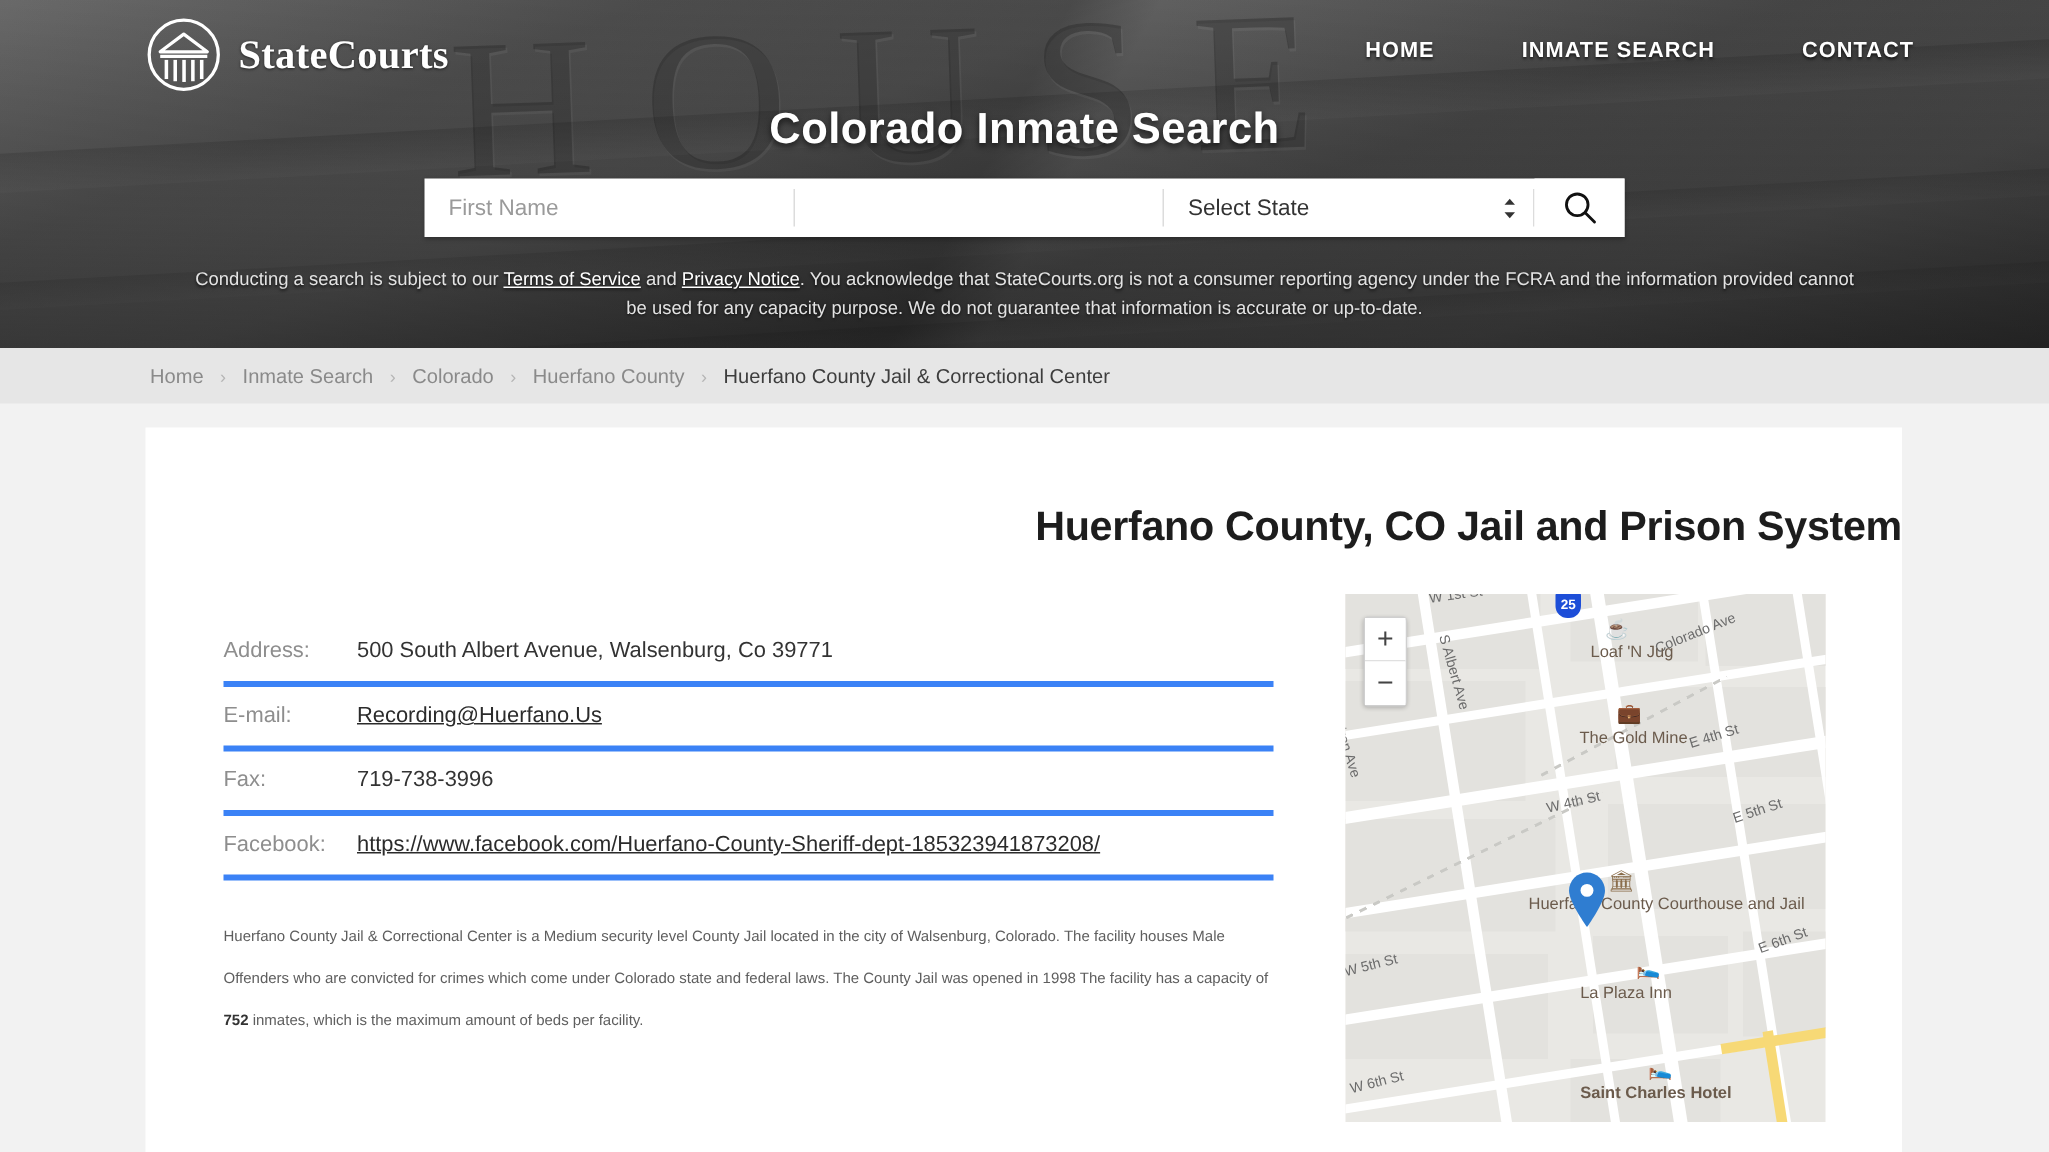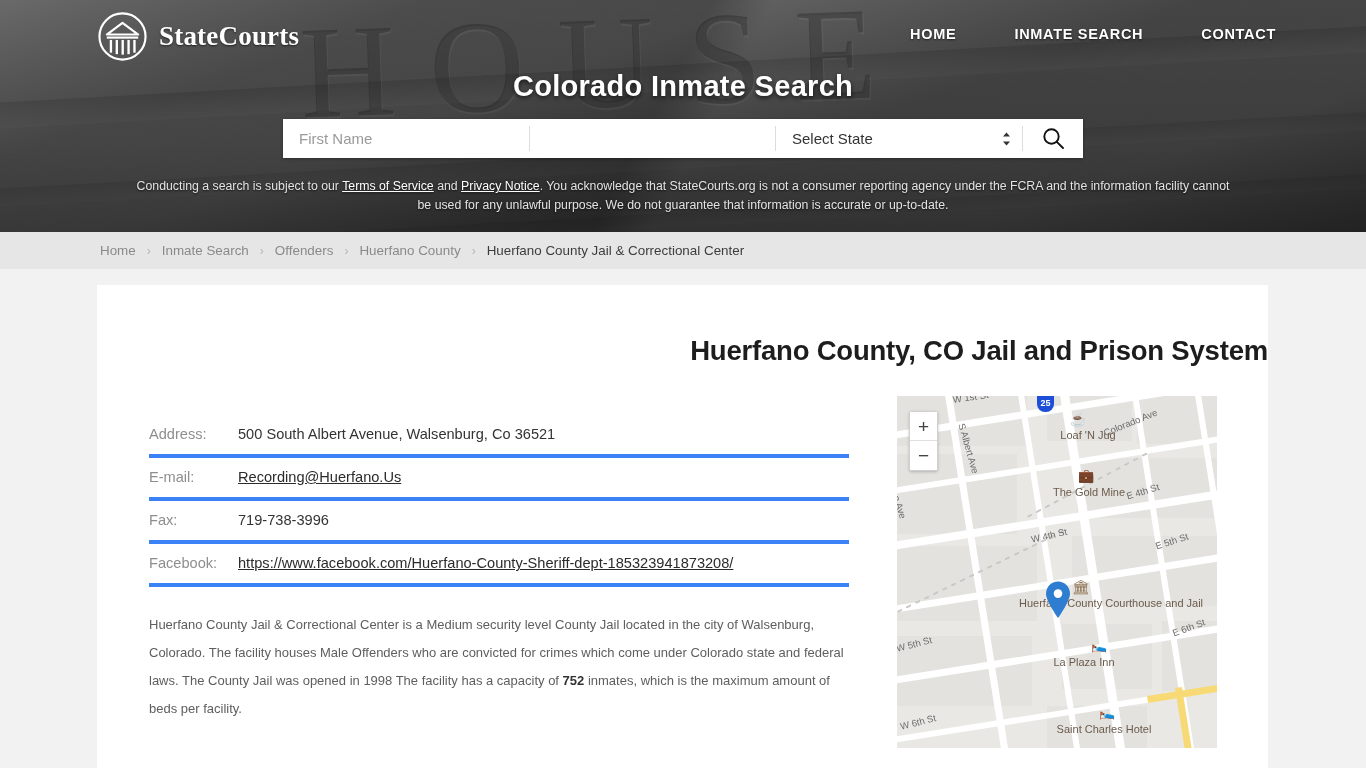--- a/index.html
+++ b/index.html
@@ -191,21 +191,21 @@
     font-size: 14.6px;
     vertical-align: top;
   }
   .info-label { width: 89px; color: #8e8e8e; }
   .info-value { color: #333333; }
   .info-value a { color: #2b2b2b; text-decoration: underline; }
 
   .body-copy {
     width: 700px;
     margin: 24px 18px 0 0;
-    font-size: 13px;
+    font-size: 10px;
     line-height: 28px;
     color: #5e5e5e;
   }
   .body-copy b { color: #333; font-weight: bold; }
 
   
   .map {
     position: relative;
     width: 320px; height: 352px;
     background: #e9e8e4;
@@ -326,47 +326,47 @@
       <div class="sep"></div>
       <button class="search-btn">
         <svg width="23" height="23" viewBox="0 0 23 23">
           <circle cx="9.5" cy="9.5" r="7.2" fill="none" stroke="#111" stroke-width="1.9"></circle>
           <line x1="14.8" y1="14.8" x2="21" y2="21" stroke="#111" stroke-width="1.9" stroke-linecap="round"></line>
         </svg>
       </button>
     </div>
 
     <div class="disclaimer">
-      <span>Conducting a search is subject to our </span><a href="#">Terms of Service</a><span> and </span><a href="#">Privacy Notice</a><span>. You acknowledge that StateCourts.org is not a consumer reporting agency under the FCRA and the information facility cannot be used for any unlawful purpose. We do not guarantee that information is accurate or up-to-date.</span>
+      <span>Conducting a search is subject to our </span><a href="#">Terms of Service</a><span> and </span><a href="#">Privacy Notice</a><span>. You acknowledge that StateCourts.org is not a consumer reporting agency under the FCRA and the information provided cannot be used for any capacity purpose. We do not guarantee that information is accurate or up-to-date.</span>
     </div>
   </div>
 </div>
 
 <div class="crumbbar">
   <a href="#">Home</a>
   <span class="crumb-sep">›</span>
   <a href="#">Inmate Search</a>
   <span class="crumb-sep">›</span>
-  <a href="#">Offenders</a>
+  <a href="#">Colorado</a>
   <span class="crumb-sep">›</span>
   <a href="#">Huerfano County</a>
   <span class="crumb-sep">›</span>
   <span class="crumb-current">Huerfano County Jail &amp; Correctional Center</span>
 </div>
 
 <div class="card">
   <h1 class="page-title">Huerfano County, CO Jail and Prison System</h1>
 
   <div class="content-row">
     <div class="col-left">
       <table class="info-table">
         <tbody>
           <tr>
             <td class="info-label">Address:</td>
-            <td class="info-value">500 South Albert Avenue, Walsenburg, Co 36521</td>
+            <td class="info-value">500 South Albert Avenue, Walsenburg, Co 39771</td>
           </tr>
           <tr>
             <td class="info-label">E-mail:</td>
             <td class="info-value"><a href="#">Recording@Huerfano.Us</a></td>
           </tr>
           <tr>
             <td class="info-label">Fax:</td>
             <td class="info-value">719-738-3996</td>
           </tr>
           <tr>
@@ -432,21 +432,21 @@
         <div class="poi-icon" style="left:181px;top:73px;">💼</div>
         <div class="poi-label" style="left:142px;top:90px;width:100px;">The Gold Mine</div>
 
         <div class="poi-icon" style="left:175px;top:185px;font-size:14px;">🏛</div>
         <div class="poi-label" style="left:122px;top:200px;width:120px;line-height:15px;">Huerfano County Courthouse and Jail</div>
 
         <div class="poi-icon" style="left:194px;top:243px;">🛌</div>
         <div class="poi-label" style="left:142px;top:260px;width:90px;">La Plaza Inn</div>
 
         <div class="poi-icon" style="left:202px;top:310px;">🛌</div>
-        <div class="poi-label" style="left:152px;top:327px;width:110px;">Saint Charles Hotel</div>
+        <div class="poi-label" style="left:152px;top:327px;width:110px;font-weight:bold;">Saint Charles Hotel</div>
 
         <div class="pin">
           <svg width="26" height="38" viewBox="0 0 26 38">
             <path d="M13 37 C13 37 25 20.5 25 12.8 C25 6 19.6 0.6 13 0.6 C6.4 0.6 1 6 1 12.8 C1 20.5 13 37 13 37 Z" fill="#2f7dd1"></path>
             <circle cx="13" cy="12.6" r="4.3" fill="#ffffff"></circle>
           </svg>
         </div>
 
         <div class="zoomctl">
           <button>+</button>

